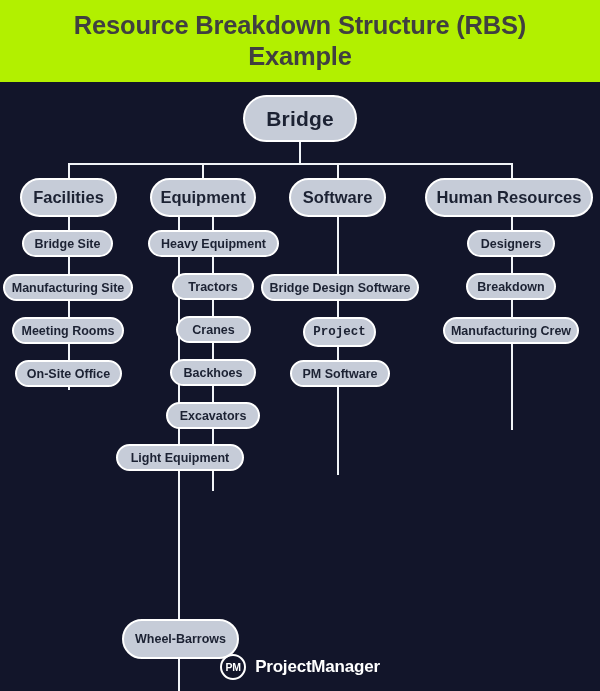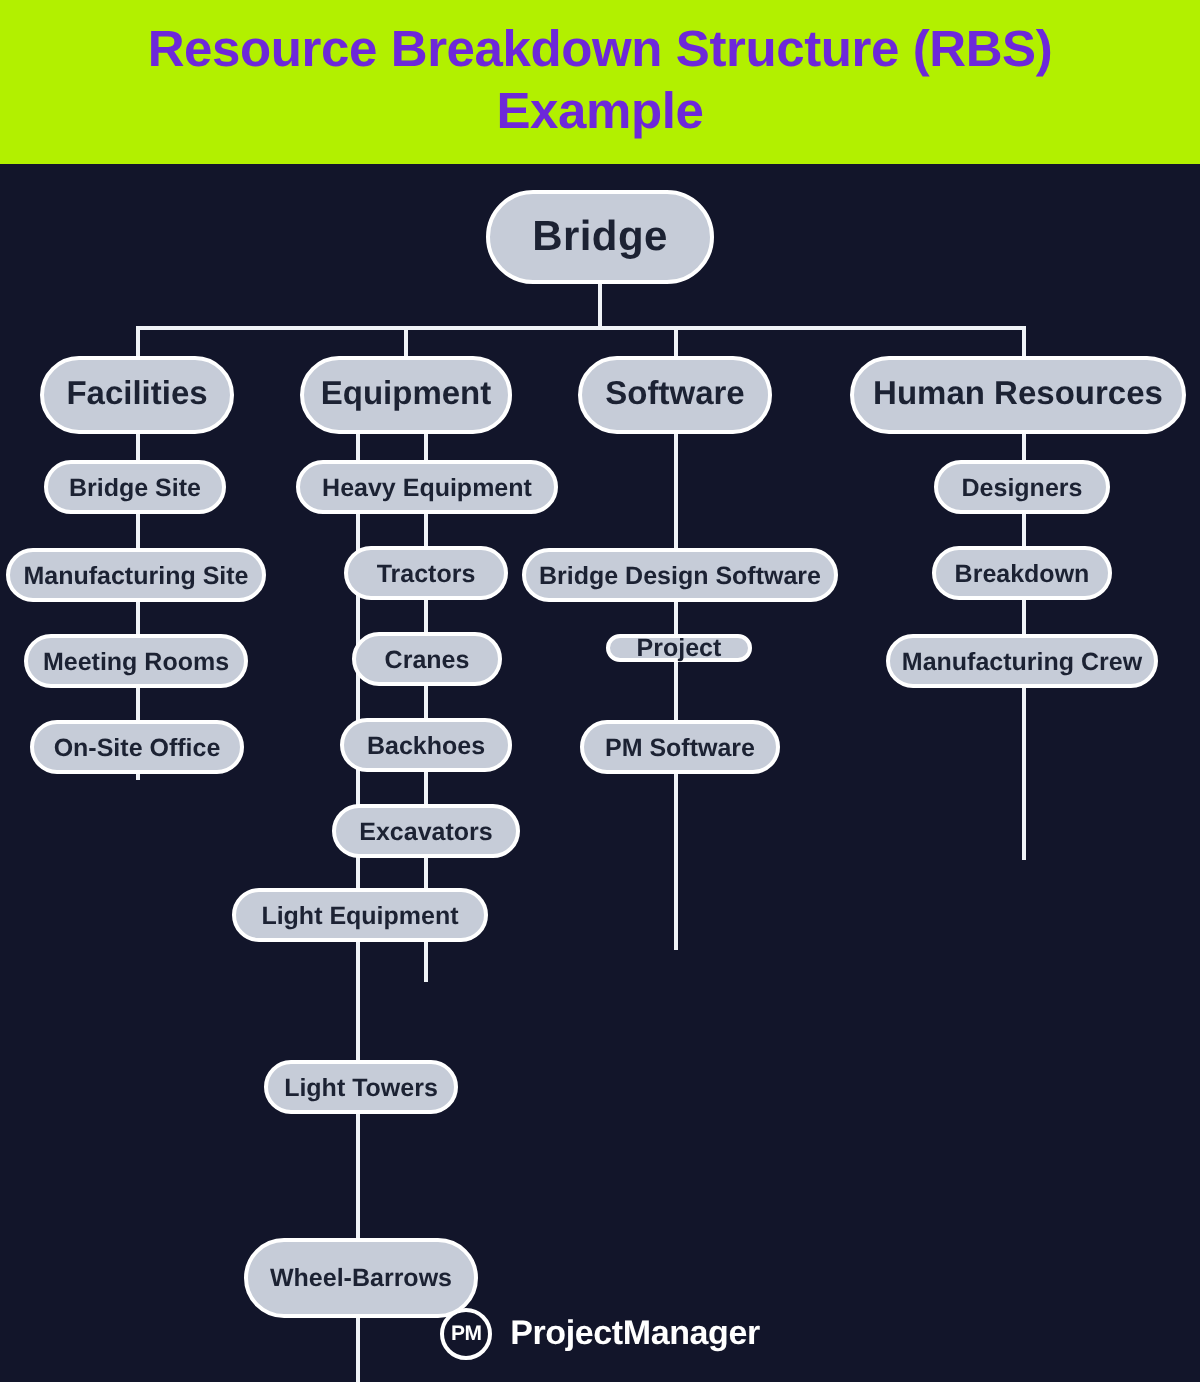--- a/index.html
+++ b/index.html
@@ -21,21 +21,21 @@
     background: #b2f000;
     width: 600px;
     height: 82px;
     box-sizing: border-box;
     display: flex;
     align-items: center;
     justify-content: center;
     padding: 0 30px;
   }
   .header-title {
-    color: #6d28d9;
+    color: #404040;
     font-size: 25.5px;
     font-weight: bold;
     text-align: center;
     line-height: 1.22;
     letter-spacing: -0.2px;
   }
 
   
   .chart {
     position: relative;
@@ -178,31 +178,28 @@
   </div>
   <div class="node lvl2" style="left:176px; top:234px; width:75px; height:27px;">
     <span>Cranes</span>
   </div>
   <div class="node lvl2" style="left:166px; top:320px; width:94px; height:27px;">
     <span>Excavators</span>
   </div>
   <div class="node lvl2" style="left:116px; top:362px; width:128px; height:27px;">
     <span>Light Equipment</span>
   </div>
-  <div class="node lvl2" style="left:132px; top:448px; width:97px; height:27px;">
-    <span>Light Towers</span>
-  </div>
   <div class="node lvl2" style="left:122px; top:537px; width:117px; height:40px;">
     <span>Wheel-Barrows</span>
   </div>
 
   <div class="node lvl2" style="left:261px; top:192px; width:158px; height:27px;">
     <span>Bridge Design Software</span>
   </div>
-  <div class="node lvl2" style="left:303px; top:235px; width:73px; height:14px;">
+  <div class="node lvl2" style="left:303px; top:235px; width:73px; height:30px;font-family:Liberation Mono, monospace;">
     <span>Project</span>
   </div>
   <div class="node lvl2" style="left:290px; top:278px; width:100px; height:27px;">
     <span>PM Software</span>
   </div>
 
   <div class="node lvl2" style="left:467px; top:148px; width:88px; height:27px;">
     <span>Designers</span>
   </div>
   <div class="node lvl2" style="left:466px; top:191px; width:90px; height:27px;">

